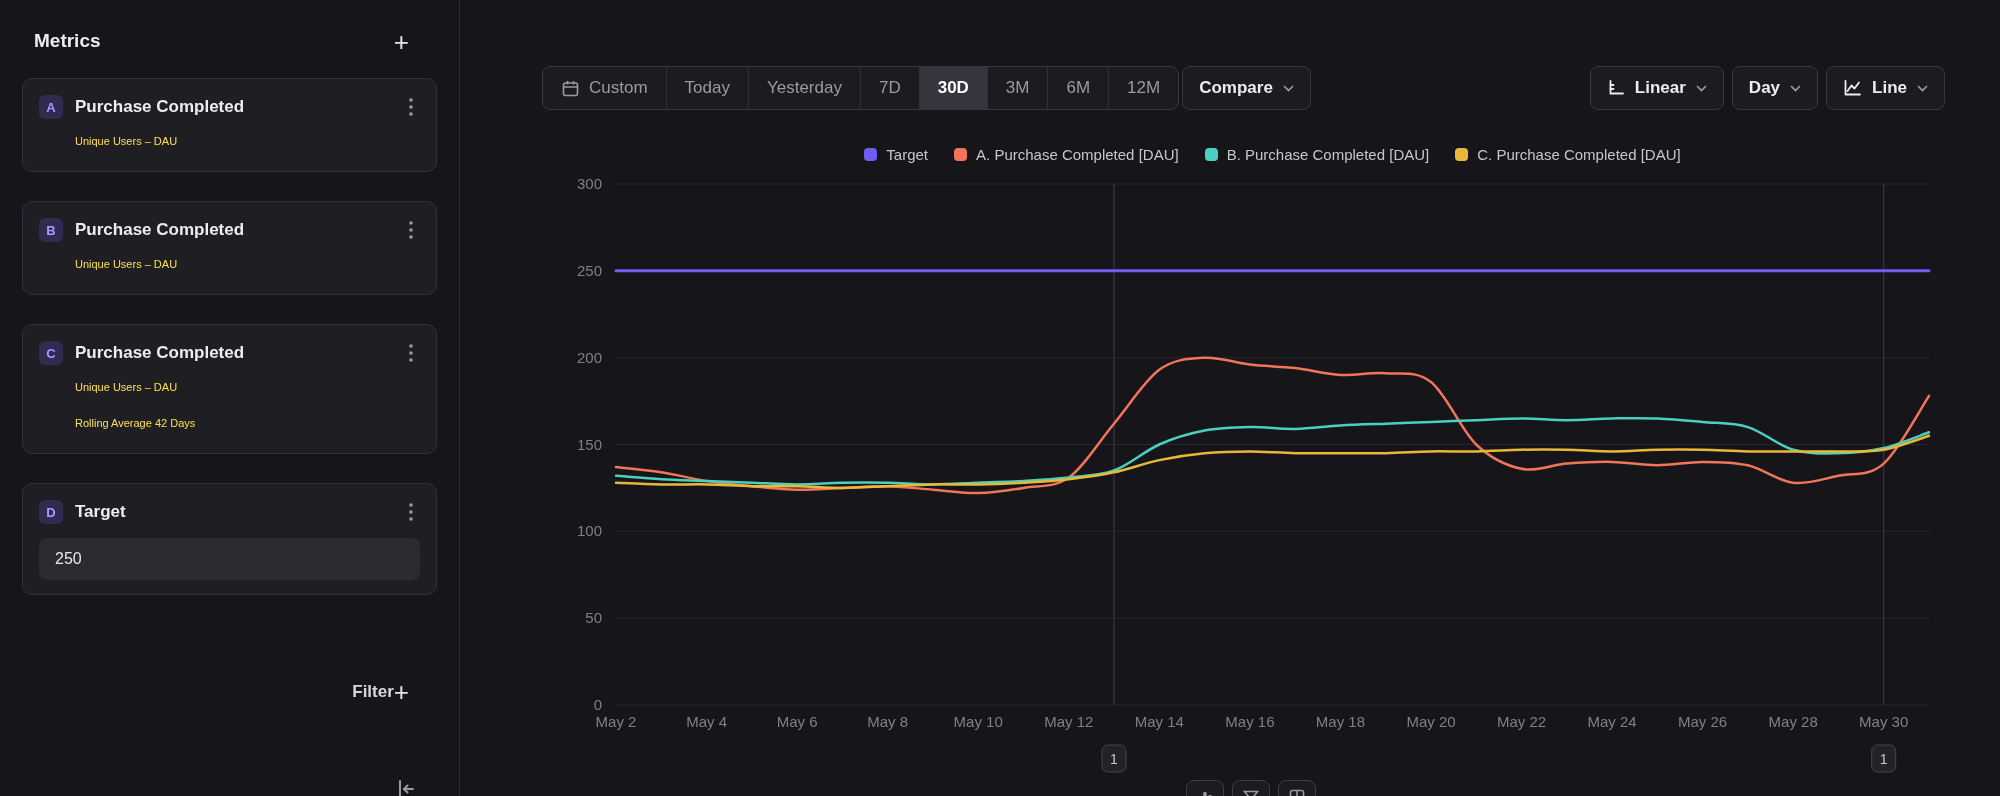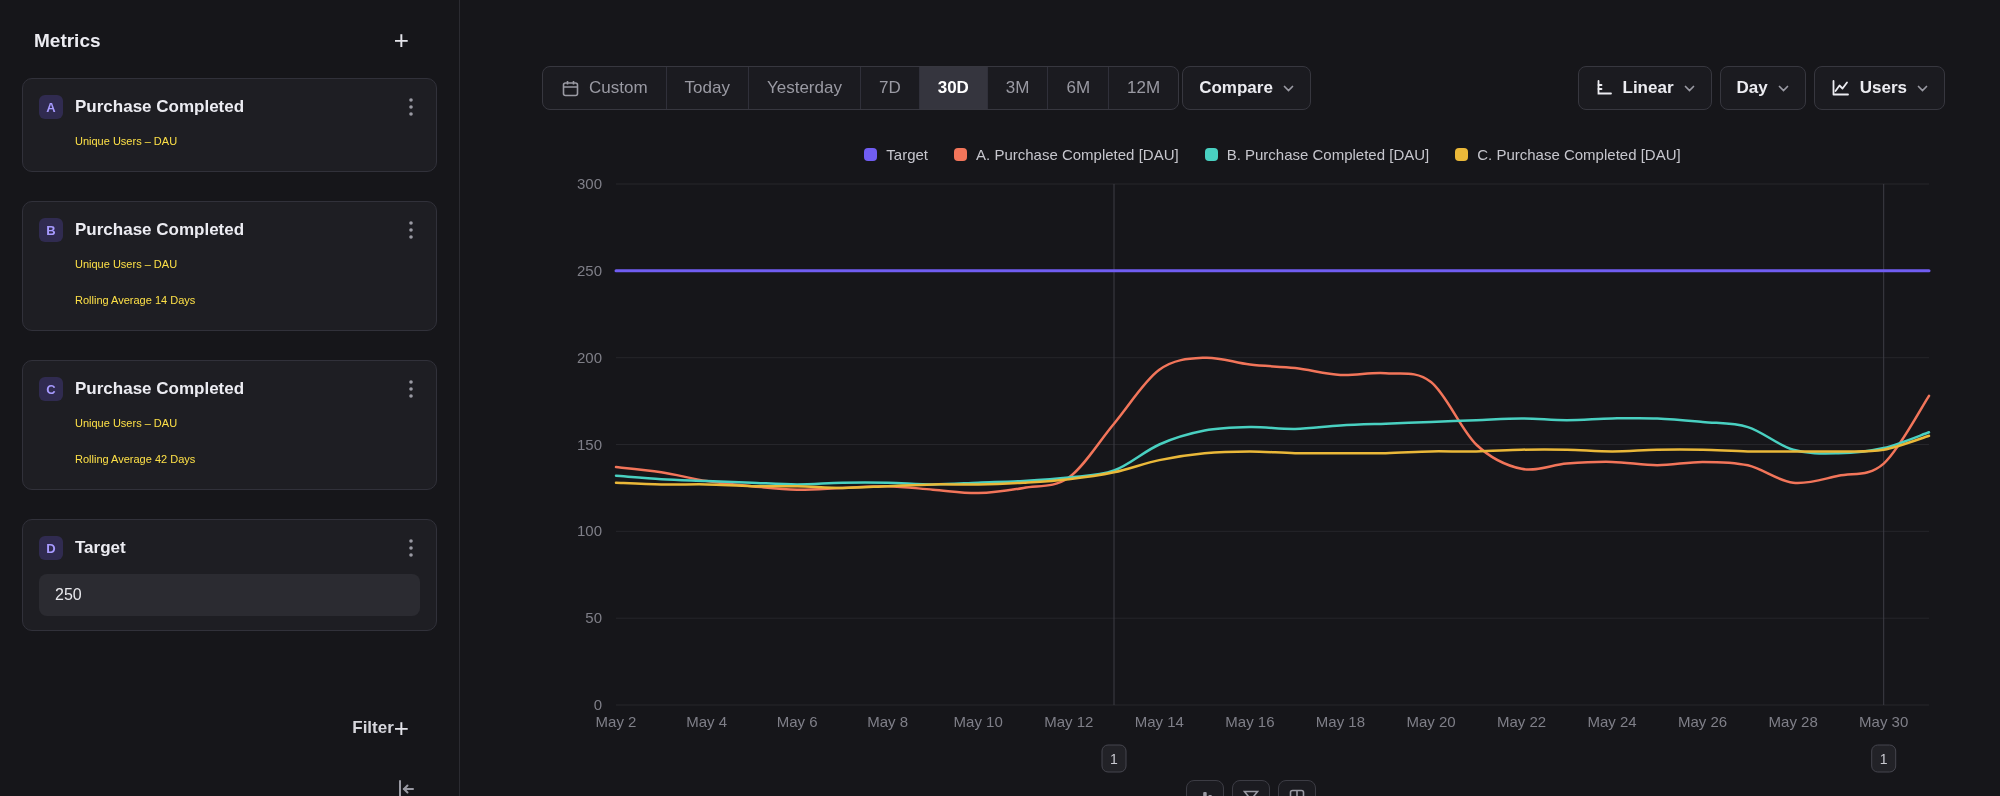--- a/index.html
+++ b/index.html
@@ -10,21 +10,21 @@
     color:#e8e8ee;
     position:relative;
   }
 
   
   .sidebar {
     position:absolute; left:0; top:0; width:460px; height:796px;
     background:#16161a; border-right:1px solid #2b2b31;
   }
   .sidebar-header {
-    display:flex; align-items:flex-start; justify-content:space-between;
+    display:flex; align-items:flex-end; justify-content:space-between;
     padding:30px 50px 26px 34px;
   }
   .sidebar-title { font-size:19px; font-weight:700; color:#ececf2; }
   .plus-btn {
     font-size:26px; font-weight:300; color:#e4e4ea; line-height:20px; cursor:pointer;
   }
   .metric-card {
     margin:0 22px 29px 22px;
     background:#1e1e23; border:1px solid #31313a; border-radius:10px;
     padding:14px 16px;
@@ -131,21 +131,20 @@
       <span class="card-title">Purchase Completed</span>
       <span class="kebab">
         <svg width="4" height="18" viewBox="0 0 4 18">
             <circle cx="2" cy="2" r="1.8" fill="#9a9aa3"></circle>
             <circle cx="2" cy="9" r="1.8" fill="#9a9aa3"></circle>
             <circle cx="2" cy="16" r="1.8" fill="#9a9aa3"></circle>
           </svg>
       </span>
     </div>
     <div class="card-row">Unique Users – DAU</div>
-    <div class="card-row">Rolling Average 14 Days</div>
   </div>
 
   <div class="metric-card">
     <div class="card-title-row">
       <span class="badge">C</span>
       <span class="card-title">Purchase Completed</span>
       <span class="kebab">
         <svg width="4" height="18" viewBox="0 0 4 18">
             <circle cx="2" cy="2" r="1.8" fill="#9a9aa3"></circle>
             <circle cx="2" cy="9" r="1.8" fill="#9a9aa3"></circle>
@@ -230,21 +229,21 @@
         <span>Day</span>
         <svg width="11" height="7" viewBox="0 0 11 7" fill="none" stroke="#9a9aa3" stroke-width="1.7" stroke-linecap="round">
             <path d="M1.5 1.5 L5.5 5.5 L9.5 1.5"></path>
           </svg>
       </span>
       <span class="tool-btn">
         <svg width="19" height="18" viewBox="0 0 19 18" fill="none" stroke="#ececf1" stroke-width="1.8" stroke-linecap="round" stroke-linejoin="round">
           <path d="M2.5 2 V15.5 H17"></path>
             <path d="M4.5 12 L8.5 6.5 L11.5 9.5 L16 3.5"></path>
         </svg>
-        <span>Users</span>
+        <span>Line</span>
         <svg width="11" height="7" viewBox="0 0 11 7" fill="none" stroke="#9a9aa3" stroke-width="1.7" stroke-linecap="round">
             <path d="M1.5 1.5 L5.5 5.5 L9.5 1.5"></path>
           </svg>
       </span>
     </div>
   </div>
 
   <div class="legend">
     <span class="legend-item">
       <span class="legend-swatch" style="background: rgb(112, 93, 242);"></span>

